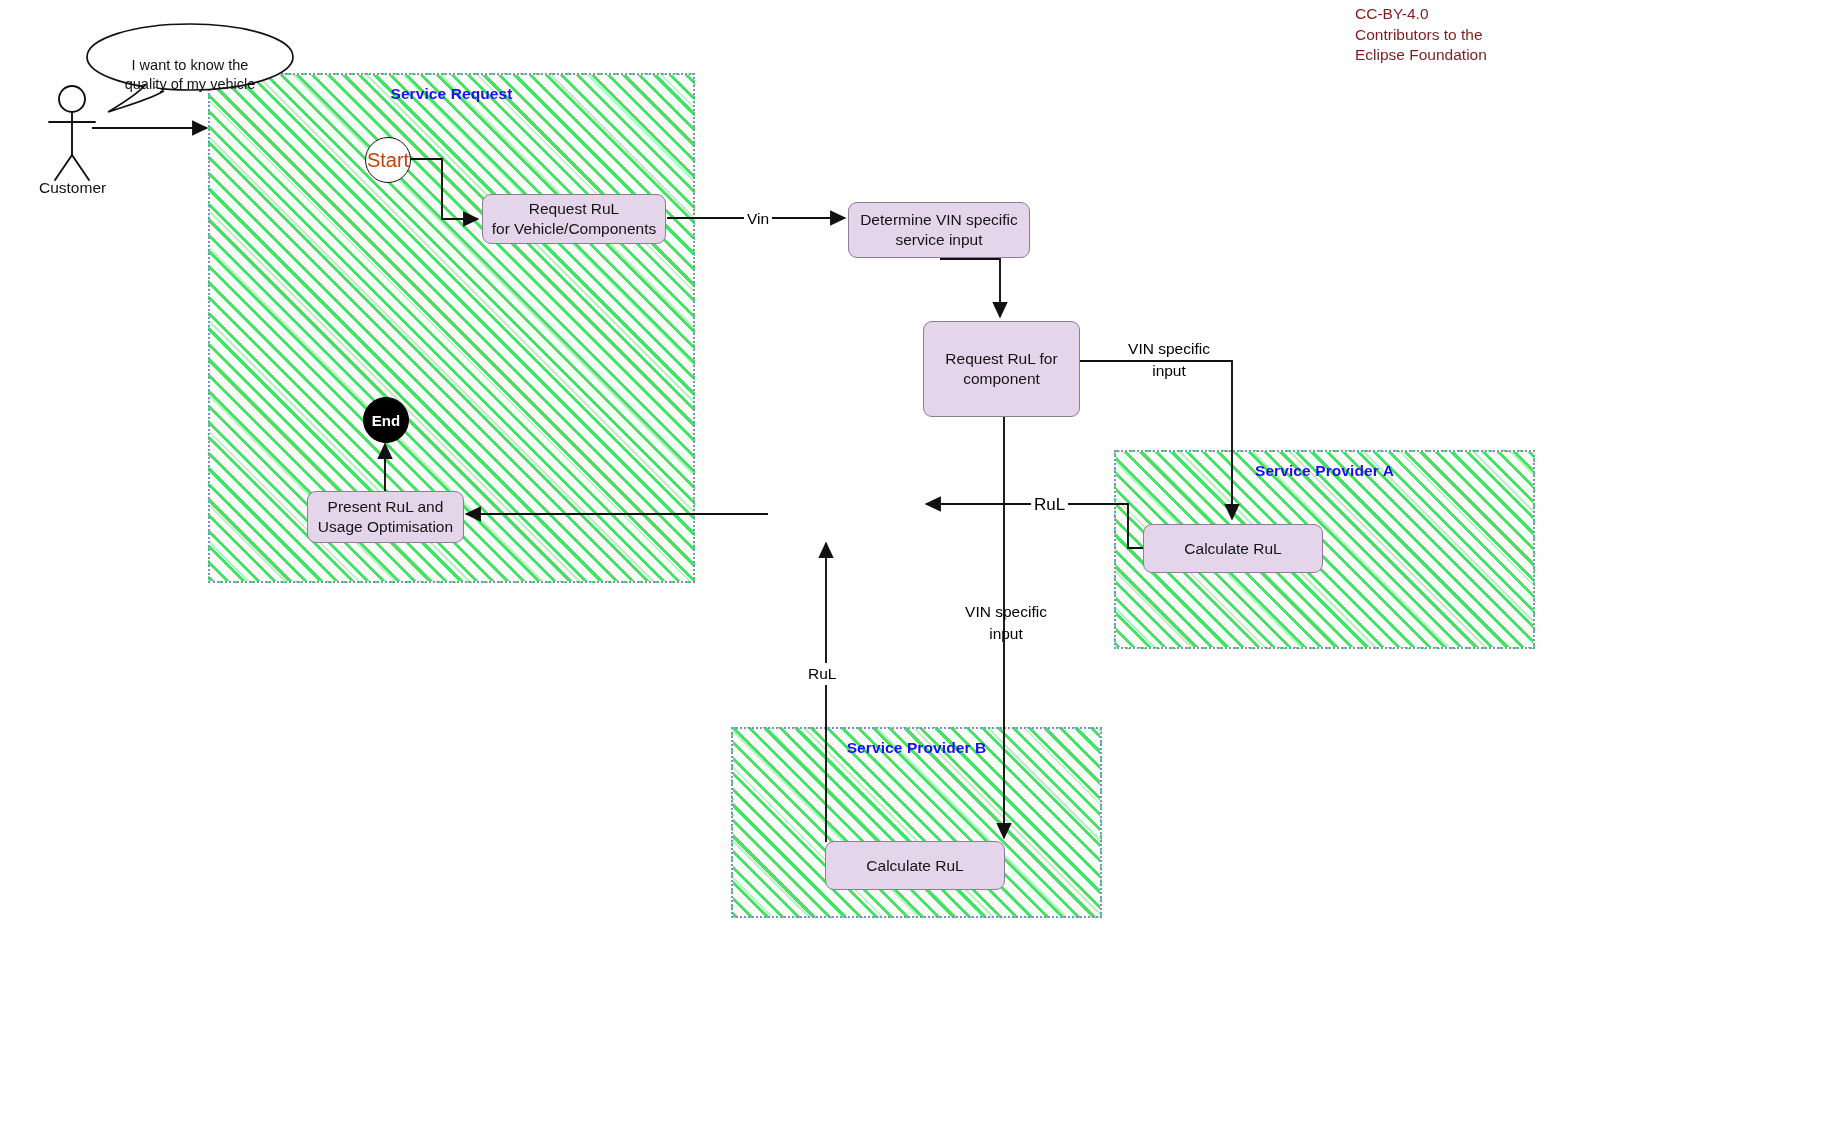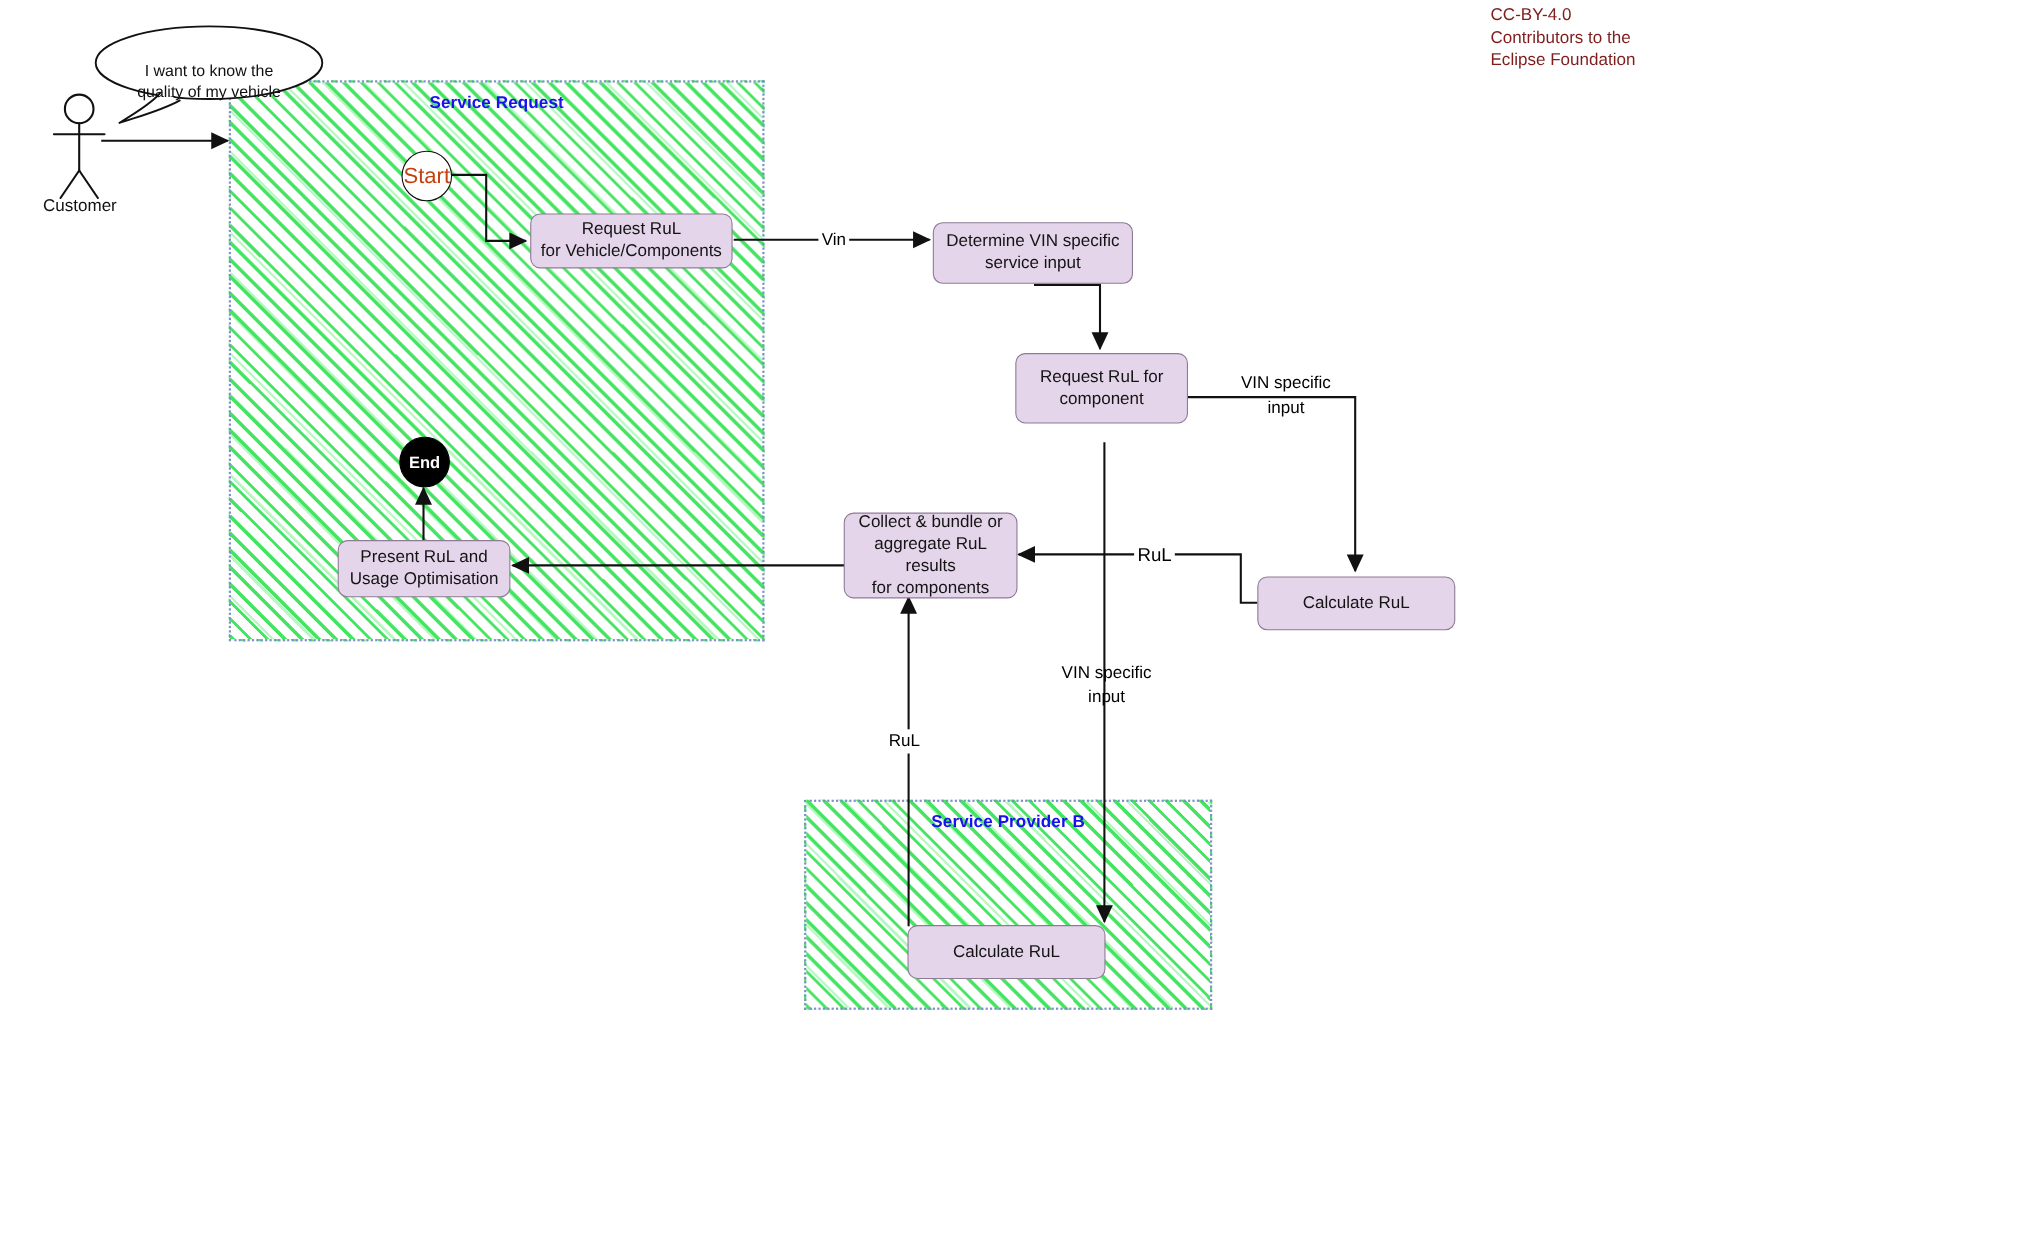--- a/index.html
+++ b/index.html
@@ -57,20 +57,23 @@
 </head>
 <body>
 
 <div id="stage">
 
   <div class="lane" style="left:208px;top:73px;width:487px;height:510px;">
     <div class="lane-title">Service Request</div>
   </div>
 
 
+  <div class="lane" style="left:1114px;top:450px;width:421px;height:199px;">
+    <div class="lane-title">Service Provider A</div>
+  </div>
 
   <div class="lane" style="left:731px;top:727px;width:371px;height:191px;">
     <div class="lane-title">Service Provider B</div>
   </div>
 
   <svg class="overlay" viewBox="0 0 1845 1133">
     <defs>
       <marker id="arrow" viewBox="0 0 12 12" refX="10.5" refY="6" markerWidth="9" markerHeight="9" orient="auto-start-reverse">
         <path d="M0,0.6 L11.5,6 L0,11.4 z" fill="#111"></path>
       </marker>
@@ -135,34 +138,27 @@
     </div>
   </div>
 
   <div class="node" style="left:848px;top:202px;width:182px;height:56px;">
     <div>
       <span>Determine VIN specific</span><br>
       <span>service input</span>
     </div>
   </div>
 
-  <div class="node" style="left:923px;top:321px;width:157px;height:64px;">
+  <div class="node" style="left:923px;top:321px;width:157px;height:96px;">
     <div>
       <span>Request RuL for</span><br>
       <span>component</span>
     </div>
   </div>
 
-  <div class="node" style="left:767px;top:466px;width:158px;height:78px;">
-    <div>
-      <span>Collect &amp; bundle or</span><br>
-      <span>aggregate RuL results</span><br>
-      <span>for components</span>
-    </div>
-  </div>
 
   <div class="node" style="left:1143px;top:524px;width:180px;height:49px;">Calculate RuL</div>
 
   <div class="node" style="left:825px;top:841px;width:180px;height:49px;">Calculate RuL</div>
 
   <div class="edge-label" style="left:744px;top:208px;">Vin</div>
 
   <div class="edge-label nobg" style="left:1118px;top:338px;text-align:center;width:96px;">
     <span>VIN specific</span><br>
     <span>input</span>

